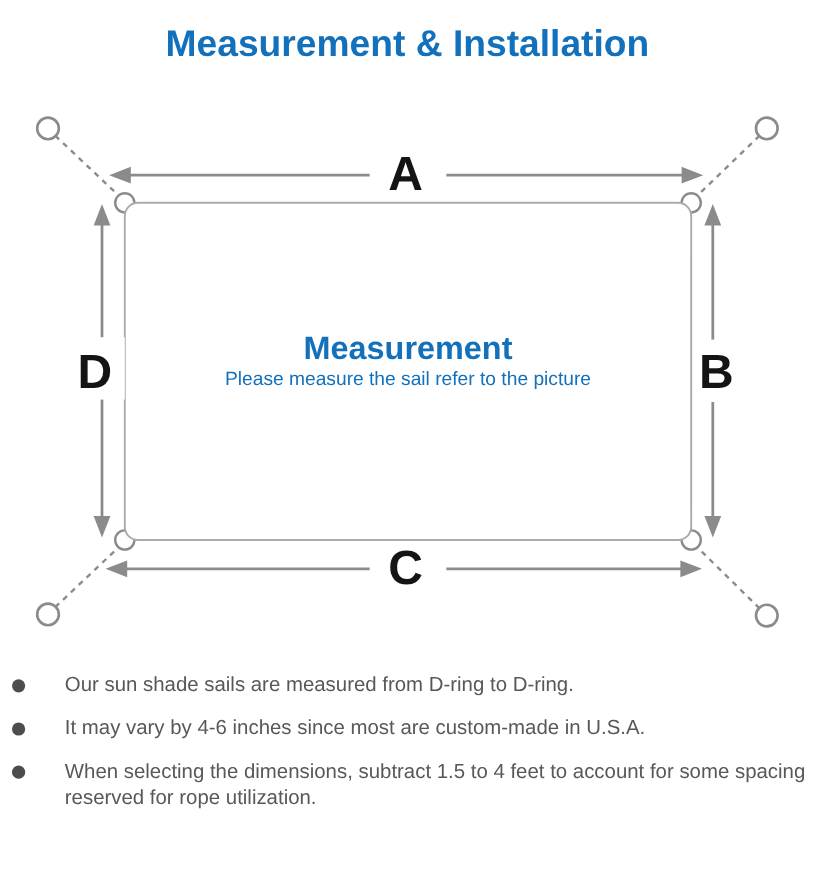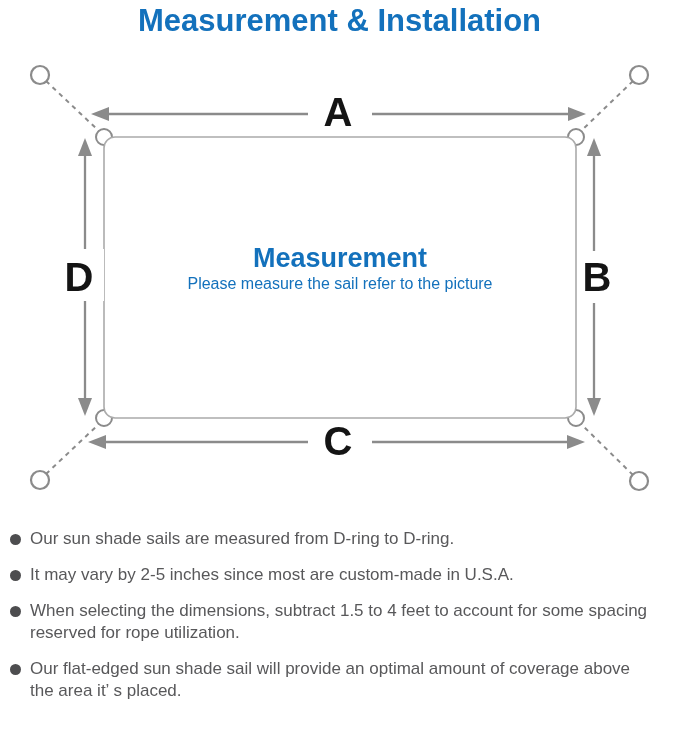--- a/index.html
+++ b/index.html
@@ -9,21 +9,21 @@
     --text-gray:#58585A;
     --label-black:#141414;
   }
   html,body{margin:0;padding:0;background:#ffffff;}
   .page{
     width:679px;height:739px;position:relative;overflow:hidden;
     background:#ffffff;
     font-family:"Liberation Sans", sans-serif;
   }
   .page-title{
-    margin:0;padding-top:3px;height:57px;box-sizing:border-box;
+    margin:16px;padding-top:3px;height:57px;box-sizing:border-box;
     text-align:center;
     font-size:31px;line-height:36px;font-weight:700;
     color:var(--accent-blue);
     letter-spacing:0px;
   }
   .diagram{display:block;width:679px;height:460px;}
   
   .rope{stroke:var(--line-gray);stroke-width:2;stroke-dasharray:4.5 4.5;fill:none;}
   .anchor{fill:#ffffff;stroke:var(--line-gray);stroke-width:2.2;}
   .dring{fill:#ffffff;stroke:var(--line-gray);stroke-width:2;}
@@ -53,21 +53,21 @@
   .notes li{
     display:flex;align-items:flex-start;
     margin:0 0 14px 0;
     color:var(--text-gray);
     font-size:17px;line-height:22px;
   }
   .bullet-dot{
     flex:0 0 auto;width:11px;height:11px;border-radius:50%;
     background:#4d4d4f;margin:6px 9px 0 0;
   }
-  .note-text{flex:1 1 auto;white-space:pre-wrap;}
+  .note-text{flex:1 1 auto;white-space:pre-wrap;margin-left:24px;}
 </style>
 </head>
 <body>
 
 <div class="page">
 
   <h1 class="page-title">Measurement &amp; Installation</h1>
 
   <svg class="diagram" viewBox="0 60 679 460" xmlns="http://www.w3.org/2000/svg">
 
@@ -126,27 +126,22 @@
     <text class="center-subtitle" x="340" y="292">Please measure the sail refer to the picture</text>
   </svg>
 
   <ul class="notes">
     <li>
       <span class="bullet-dot"></span>
       <span class="note-text">Our sun shade sails are measured from D-ring to D-ring.</span>
     </li>
     <li>
       <span class="bullet-dot"></span>
-      <span class="note-text">It may vary by 2-5 inches since most are custom-made in U.S.A.</span>
+      <span class="note-text">It may vary by 4-6 inches since most are custom-made in U.S.A.</span>
     </li>
     <li>
       <span class="bullet-dot"></span>
       <span class="note-text">When selecting the dimensions, subtract 1.5 to 4 feet to account for some spacing
 reserved for rope utilization.</span>
     </li>
-    <li>
-      <span class="bullet-dot"></span>
-      <span class="note-text">Our flat-edged sun shade sail will provide an optimal amount of coverage above
-the area it’ s placed.</span>
-    </li>
   </ul>
 
 </div>
 
 </body></html>

